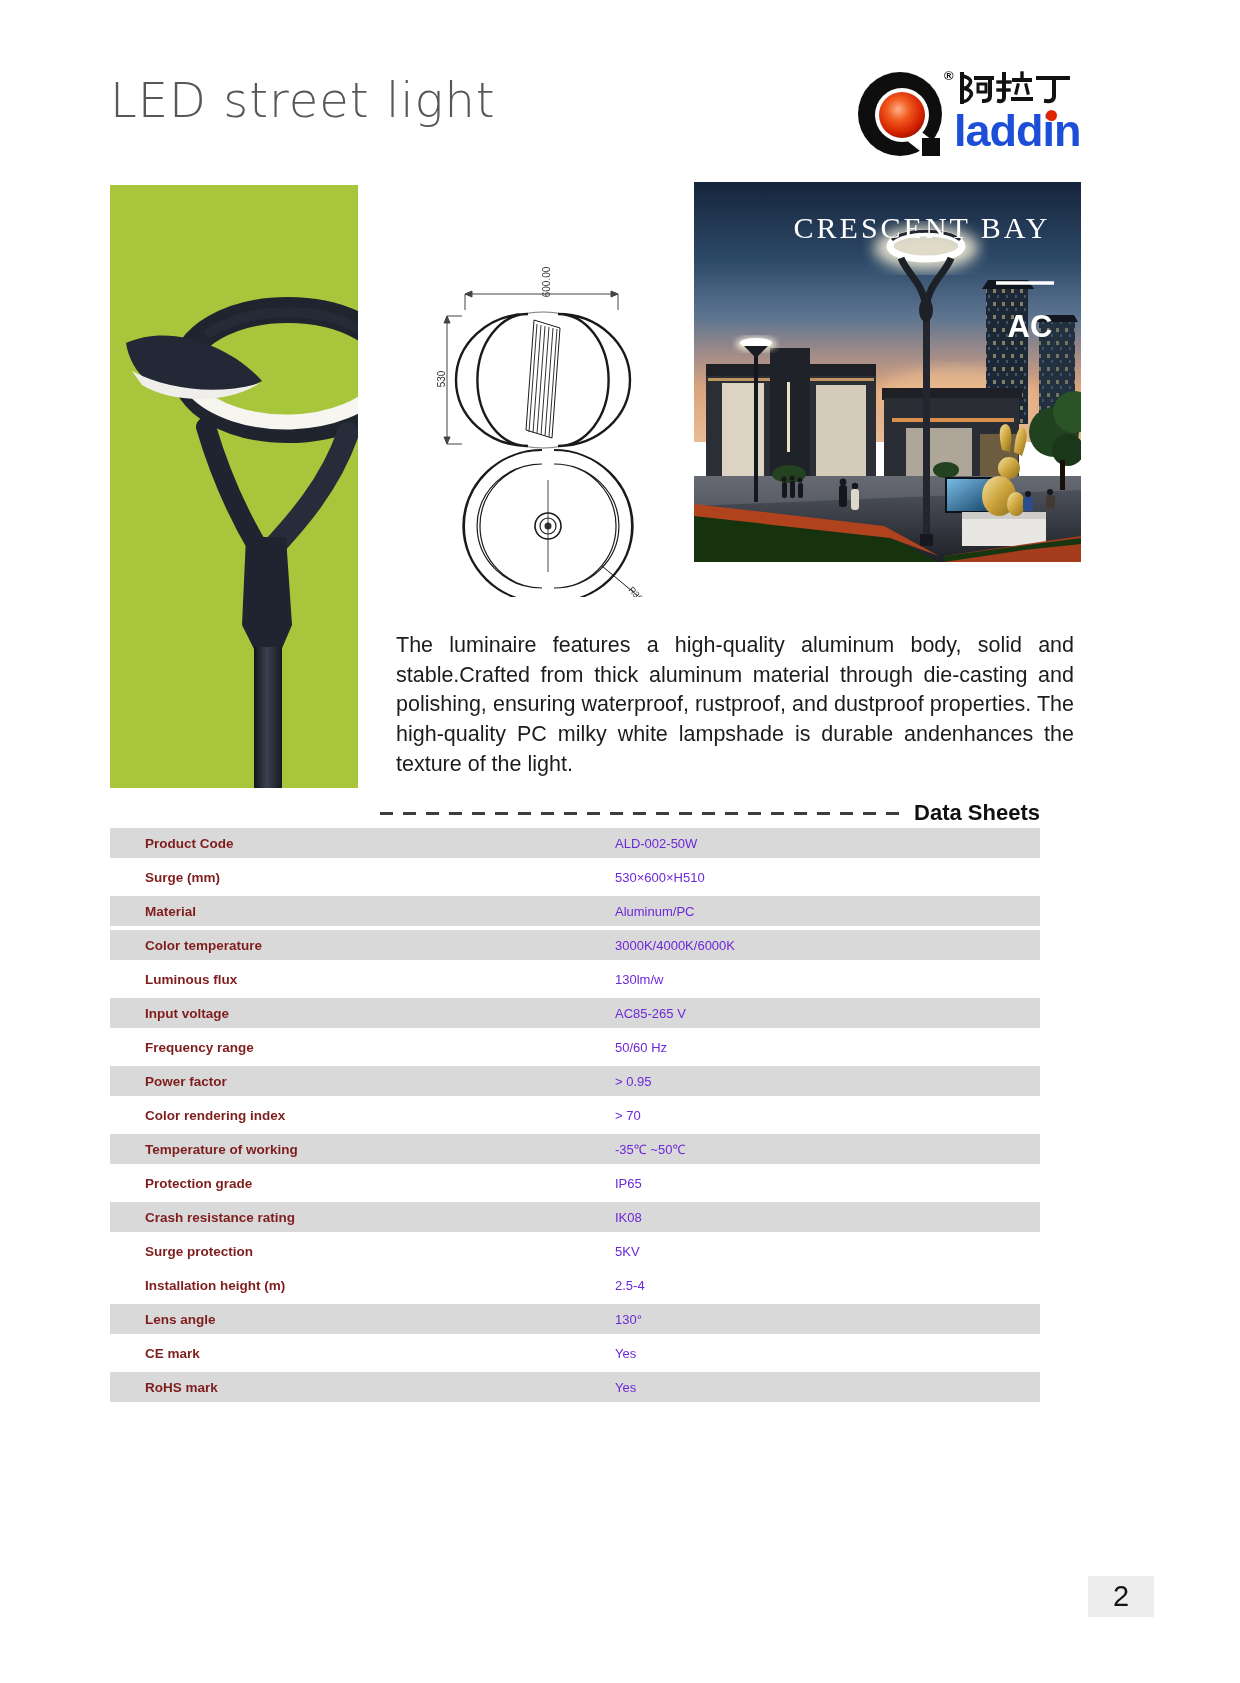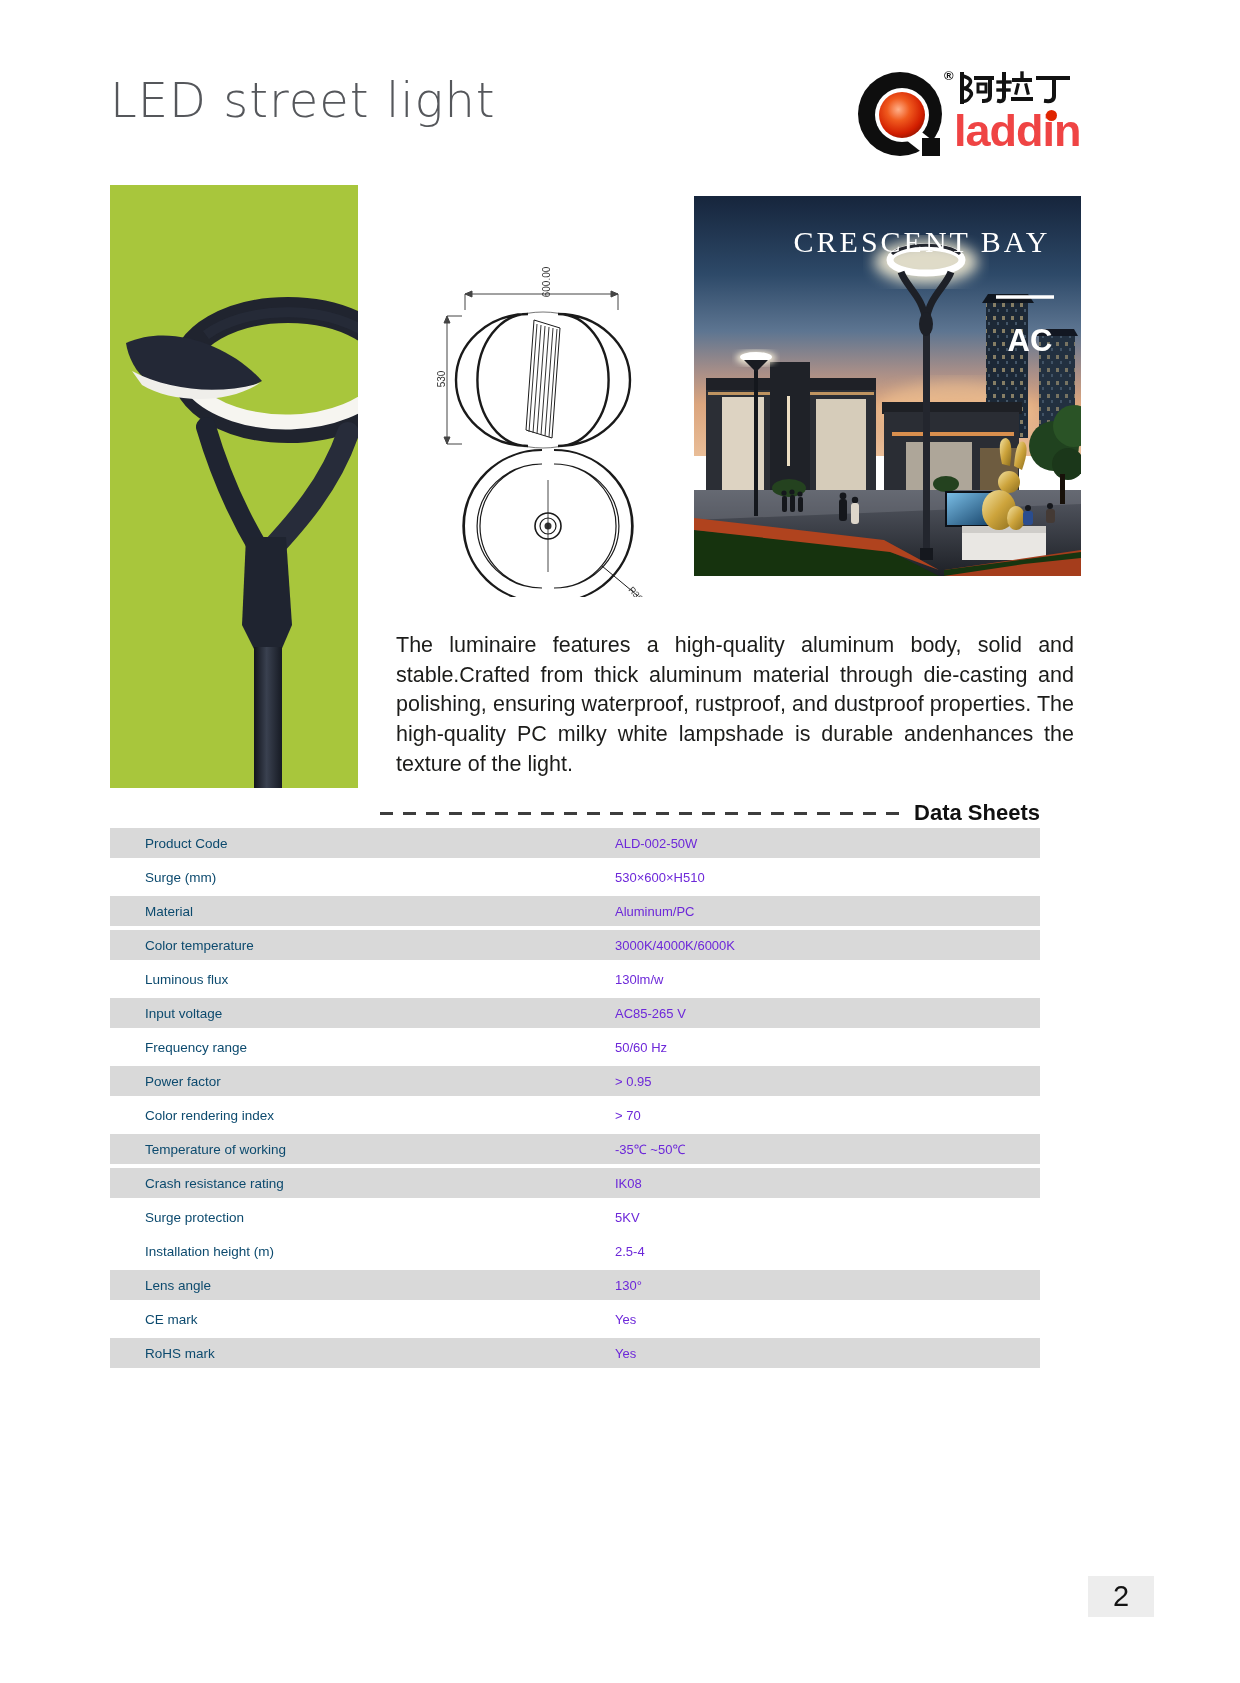--- a/index.html
+++ b/index.html
@@ -8,43 +8,43 @@
 
   
   .page-title{position:absolute;left:110px;top:72px;font-size:48px;font-weight:200;
               color:#55575b;letter-spacing:1px;font-family:"DejaVu Sans",sans-serif;}
   .logo{position:absolute;left:856px;top:58px;width:216px;height:108px;}
   .logo-mark{position:absolute;left:0;top:6px;}
   .logo-right{position:absolute;left:94px;top:4px;width:122px;}
   .logo-reg{position:absolute;left:-6px;top:6px;font-size:13px;font-weight:bold;color:#111;}
   .logo-cn{position:absolute;left:8px;top:8px;}
   .logo-word{position:absolute;left:4px;top:46px;font-size:45px;font-weight:bold;
-             letter-spacing:-1px;color:#ef4444;line-height:1;}
+             letter-spacing:-1px;color:#1d4ed8;line-height:1;}
   .logo-idot{position:absolute;left:96px;top:48px;width:11px;height:11px;border-radius:50%;background:#e02500;}
 
   
   .green-panel{position:absolute;left:110px;top:185px;width:248px;height:603px;background:#a8c63c;overflow:hidden;}
   .drawing{position:absolute;left:430px;top:252px;width:215px;height:345px;}
-  .photo{position:absolute;left:670px;top:196px;width:387px;height:380px;overflow:hidden;padding-left:24px;}
+  .photo{position:absolute;left:670px;top:182px;width:387px;height:380px;overflow:hidden;padding-left:24px;}
 
   
   .description{position:absolute;left:396px;top:583px;width:678px;
                font-family:Liberation Sans, sans-serif;font-size:21.5px;
                line-height:1.38;text-align:justify;color:#1c1c1a;margin-top:48px;}
   .ds-heading-row{position:absolute;left:380px;top:800px;width:660px;display:flex;align-items:center;justify-content:flex-end;}
   .ds-dashes{flex:1;height:3px;margin-right:14px;
              background:repeating-linear-gradient(90deg,#3d3d3d 0 13px,transparent 13px 23px);}
   .ds-heading{font-size:22px;font-weight:bold;color:#101010;white-space:nowrap;}
 
   
   .ds-table{position:absolute;left:110px;top:828px;width:930px;}
   .ds-row{display:flex;align-items:center;height:30px;margin-bottom:4px;}
   .ds-row.gray{background:#d9d9d9;}
   .ds-row.white{background:#ffffff;}
-  .ds-label{width:470px;padding-left:35px;font-size:13.5px;font-weight:normal;color:#0c4a6e;}
+  .ds-label{width:470px;padding-left:35px;font-size:13.5px;font-weight:bold;color:#7f1d1d;}
   .ds-value{font-size:13px;color:#6d28d9;}
 
   
   .page-num{position:absolute;left:1088px;top:1576px;width:66px;height:41px;background:#ededed;
             display:flex;align-items:center;justify-content:center;font-size:29px;color:#141414;}
 
   svg text{font-family:"Liberation Sans",sans-serif;}
   svg .serif{font-family:"Liberation Serif","DejaVu Serif",serif;}
 </style>
 </head>
@@ -344,20 +344,24 @@
         <div class="ds-value">&gt; 0.95</div>
       </div>
       <div class="ds-row white">
         <div class="ds-label">Color rendering index</div>
         <div class="ds-value">&gt; 70</div>
       </div>
       <div class="ds-row gray">
         <div class="ds-label">Temperature of working</div>
         <div class="ds-value">-35℃ ~50℃</div>
       </div>
+      <div class="ds-row white">
+        <div class="ds-label">Protection grade</div>
+        <div class="ds-value">IP65</div>
+      </div>
       <div class="ds-row gray">
         <div class="ds-label">Crash resistance rating</div>
         <div class="ds-value">IK08</div>
       </div>
       <div class="ds-row white">
         <div class="ds-label">Surge protection</div>
         <div class="ds-value">5KV</div>
       </div>
       <div class="ds-row white">
         <div class="ds-label">Installation height (m)</div>

